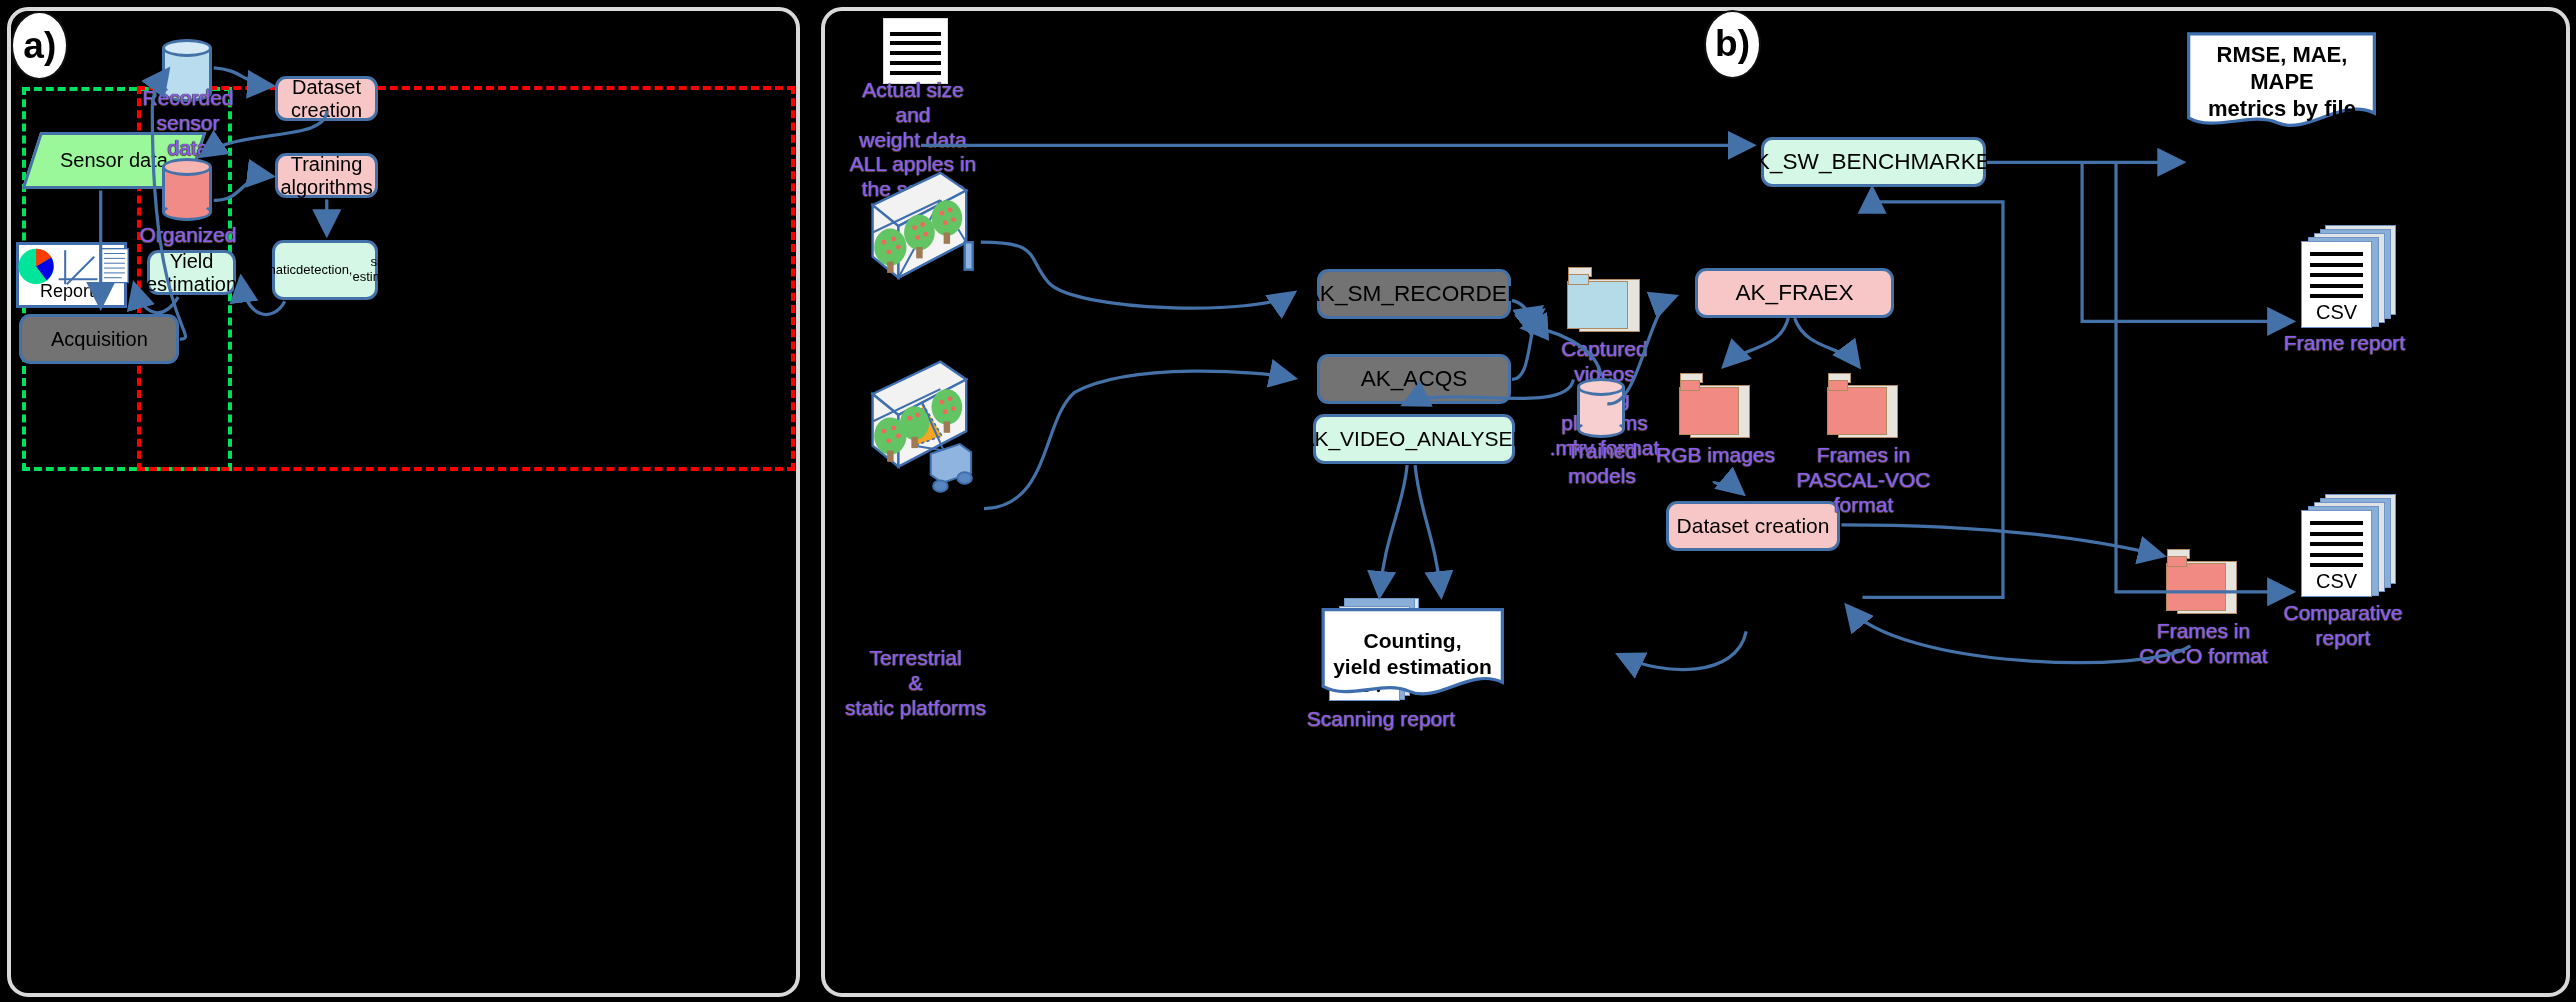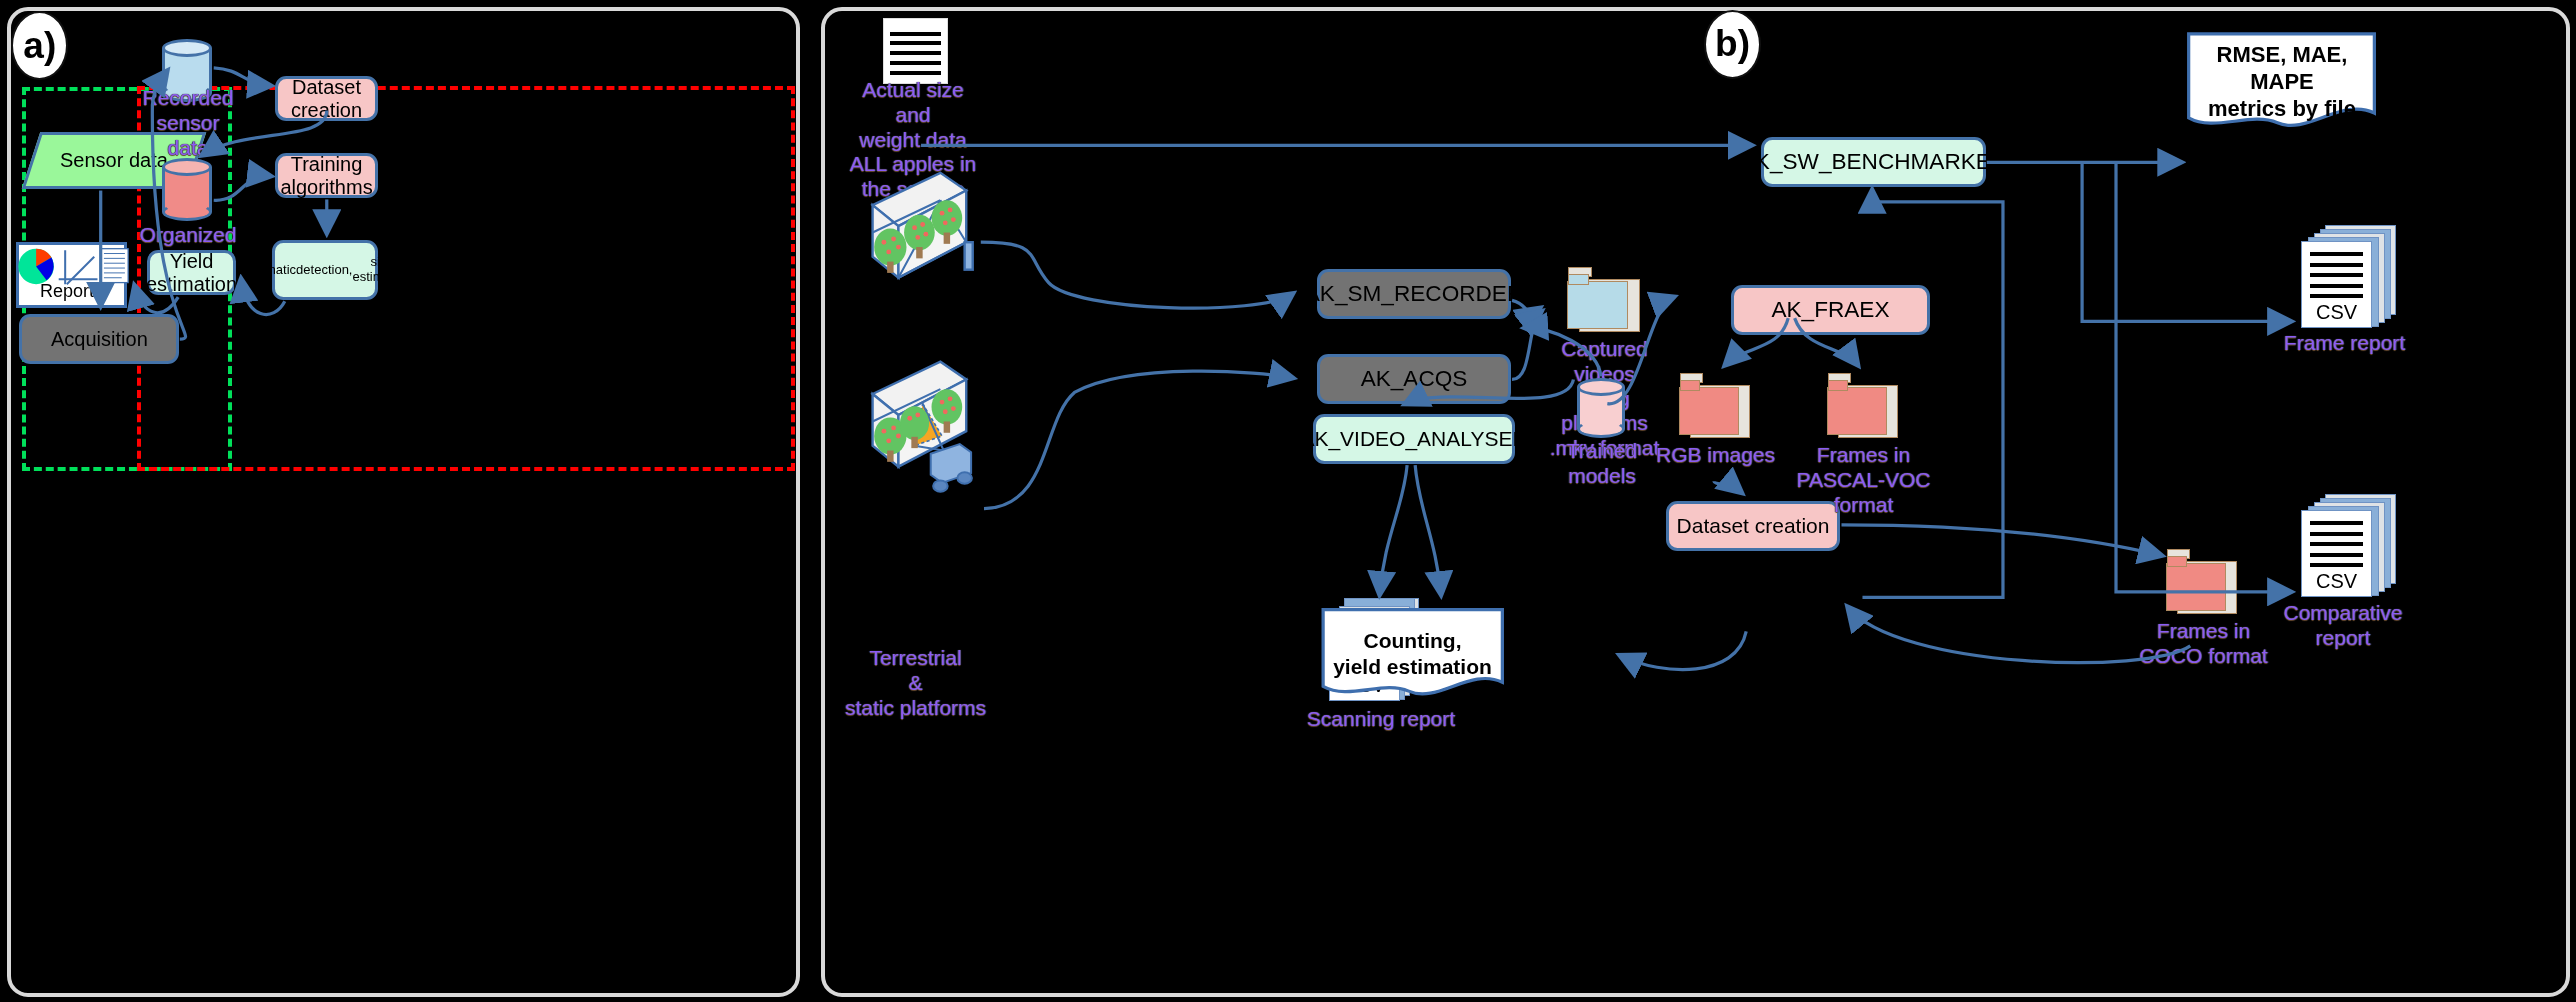--- a/index.html
+++ b/index.html
@@ -241,21 +241,21 @@
   </div>
 
   <div class="node n-green" style="left:1317px; top:354px; width:194px; height:50px; font-size:22.6px;">
     <span>AK_ACQS</span>
   </div>
 
   <div class="node n-mint" style="left:1313px; top:414px; width:202px; height:50px; font-size:21px;">
     <span>AK_VIDEO_ANALYSER</span>
   </div>
 
-  <div class="node n-pink" style="left:1695px; top:285px; width:199px; height:50px; font-size:22.6px;margin-left:36px;">
+  <div class="node n-pink" style="left:1695px; top:268px; width:199px; height:50px; font-size:22.6px;">
     <span>AK_FRAEX</span>
   </div>
 
   <div class="node n-pink" style="left:1666px; top:501px; width:174px; height:50px; font-size:21px;">
     <span>Dataset creation</span>
   </div>
 
 
   <div class="folder f-blue" style="left:1567px; top:267px; width:73px; height:65px;">
     <div class="back"></div>

